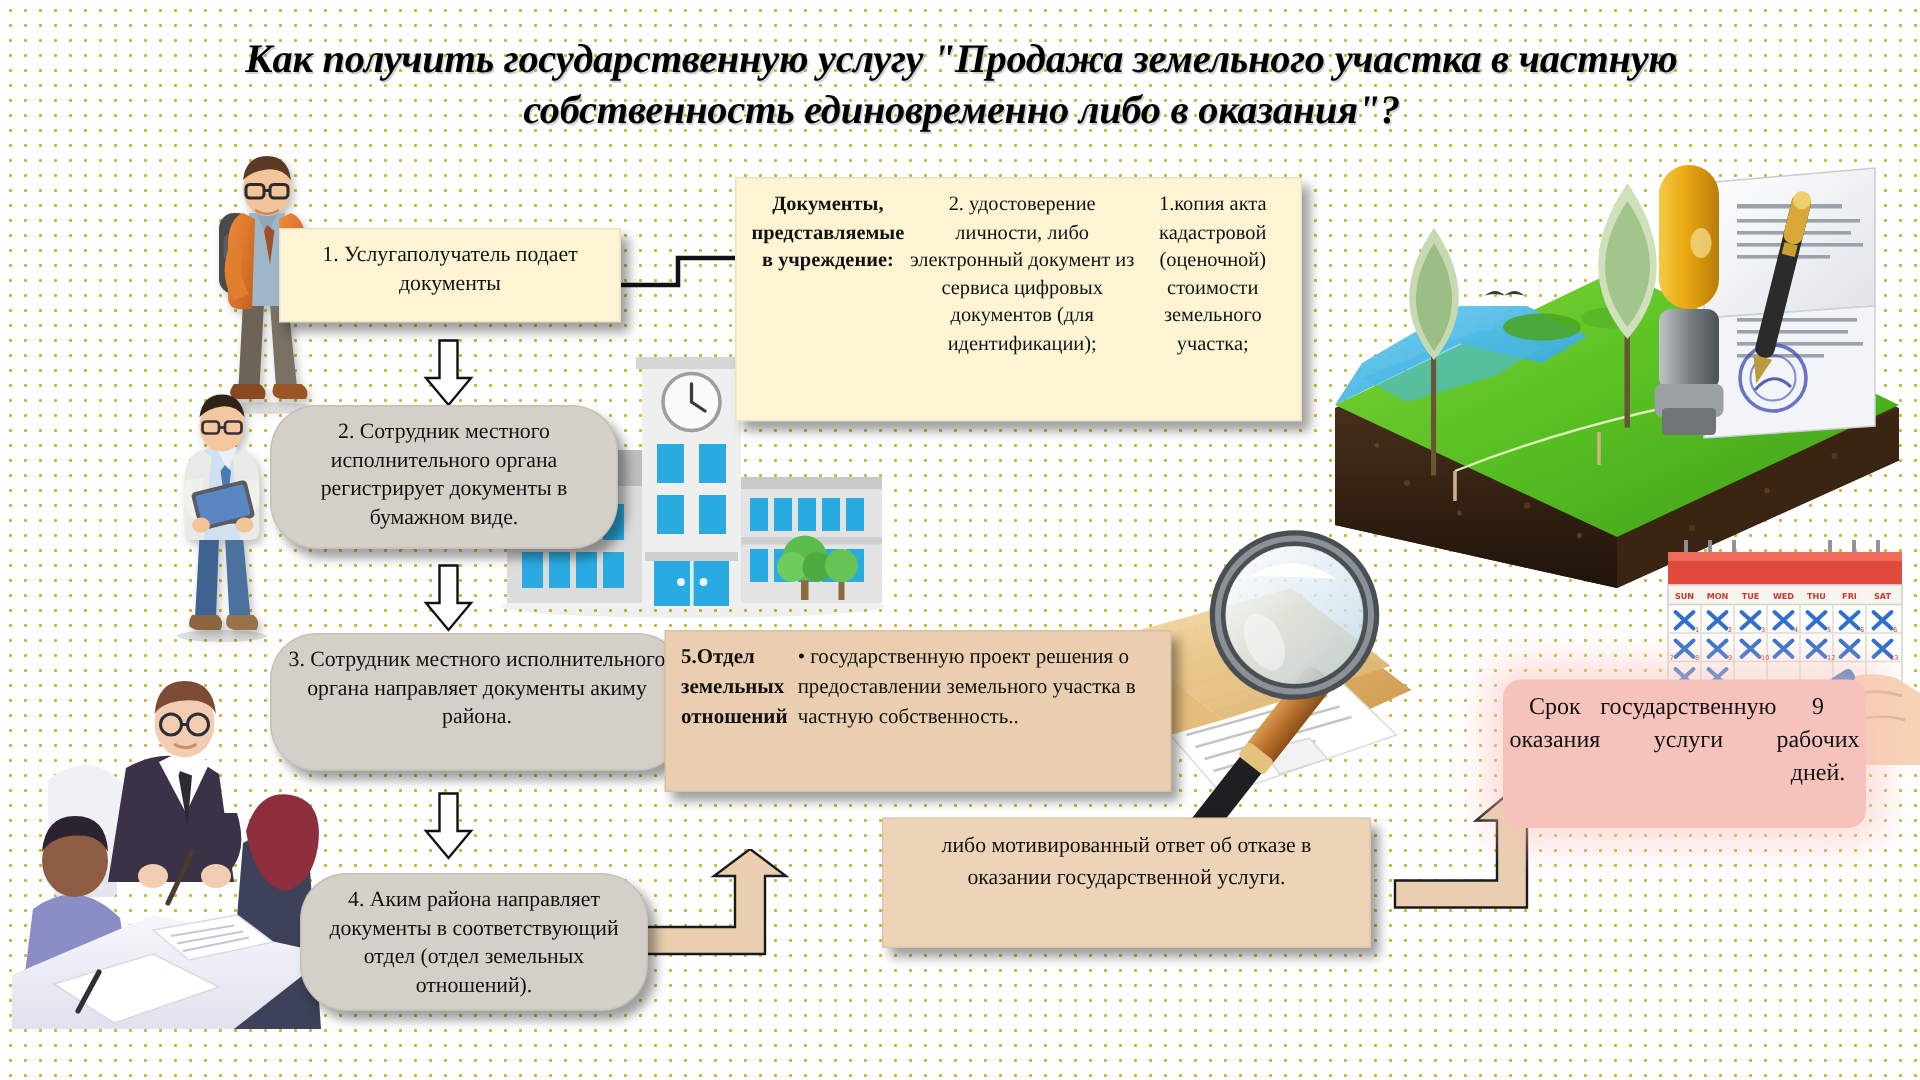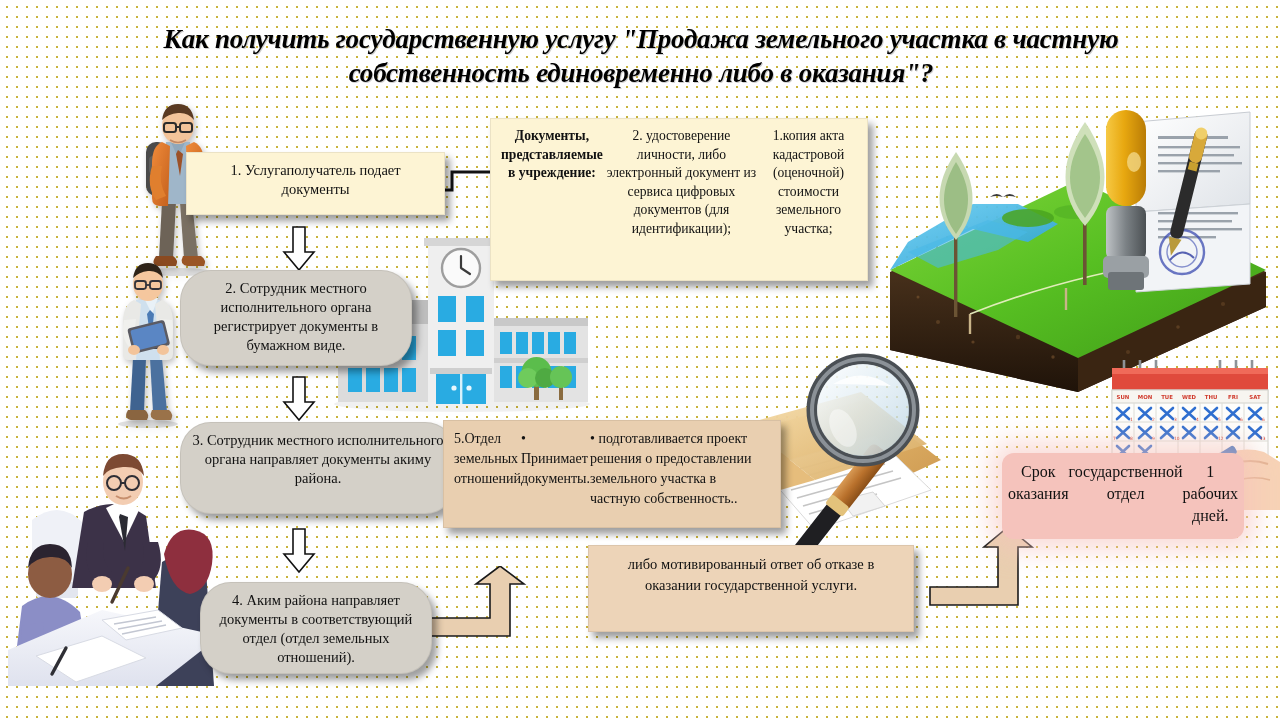--- a/index.html
+++ b/index.html
@@ -539,21 +539,21 @@
     <path d="M0,52 L0,70 L74,70 L74,20 L60,20 L84,0 L108,20 L94,20 L94,70 L94,70 L94,70 L94,78 L0,78 Z" fill="none"></path>
     <path d="M2,52 L66,52 L66,18 L52,18 L76,0 L100,18 L86,18 L86,70 L2,70 Z" fill="#e9cfb0" stroke="#1a1a1a" stroke-width="1.6"></path>
   </svg>
 
   <svg class="abs" style="left:928px;top:525px;" width="130" height="82" viewBox="0 0 130 82">
     <path d="M2,80 L2,62 L70,62 L70,22 L56,22 L80,2 L104,22 L90,22 L90,80 Z" fill="#e9cfb0" stroke="#1a1a1a" stroke-width="1.6"></path>
   </svg>
 
   <div id="title" class="abs">Как получить государственную услугу "Продажа земельного участка в частную собственность единовременно либо в оказания"?</div>
 
-  <div class="abs box cream" style="left:186px;top:152px;width:259px;height:63px;">
+  <div class="abs box cream" style="left:186px;top:152px;width:228px;height:63px;">
     <span>1. Услугаполучатель  подает документы</span>
   </div>
 
   <div class="abs box cream" style="left:490px;top:118px;width:378px;height:163px;font-size:13.6px;line-height:18.5px;">
     <span style="font-weight:bold;">Документы, представляемые в учреждение:</span>
     <span>2. удостоверение личности, либо электронный документ из сервиса цифровых документов (для идентификации);</span>
     <span>1.копия акта кадастровой (оценочной) стоимости земельного участка;</span>
   </div>
 
   <div class="abs box grey" style="left:180px;top:270px;width:232px;height:96px;">
@@ -562,28 +562,27 @@
 
   <div class="abs box grey" style="left:180px;top:422px;width:276px;height:92px;">
     <span>3. Сотрудник местного исполнительного органа направляет документы  акиму района.</span>
   </div>
 
   <div class="abs box grey" style="left:180px;top:582px;width:232px;height:92px;margin-left:20px;">
     <span>4. Аким района направляет документы в соответствующий отдел (отдел земельных отношений).</span>
   </div>
 
   <div class="abs box tan left" style="left:443px;top:420px;width:338px;height:108px;font-size:14px;line-height:20px;">
-    <span style="font-weight:normal;">5.Отдел земельных отношений</span>
-    <span>• Принимает документы.</span>
-    <span>• подготавливается проект решения о предоставлении земельного участка в частную собственность..</span>
+    <span style="font-weight:bold;">5.Отдел земельных отношений</span>
+    <span>• государственную проект решения о предоставлении земельного участка в частную собственность..</span>
   </div>
 
   <div class="abs box tan2" style="left:588px;top:545px;width:326px;height:87px;font-size:14.5px;line-height:21px;">
     <span>либо мотивированный ответ об отказе в оказании государственной услуги.</span>
   </div>
 
-  <div class="abs box pink" style="left:1002px;top:453px;width:242px;height:86px;font-size:16px;line-height:22px;">
+  <div class="abs box pink" style="left:1002px;top:453px;width:242px;height:99px;font-size:16px;line-height:22px;">
     <span>Срок оказания</span>
-    <span>государственной отдел</span>
-    <span>1 рабочих дней.</span>
+    <span>государственную услуги</span>
+    <span>9 рабочих дней.</span>
   </div>
 
 </div>
 
 </body></html>

